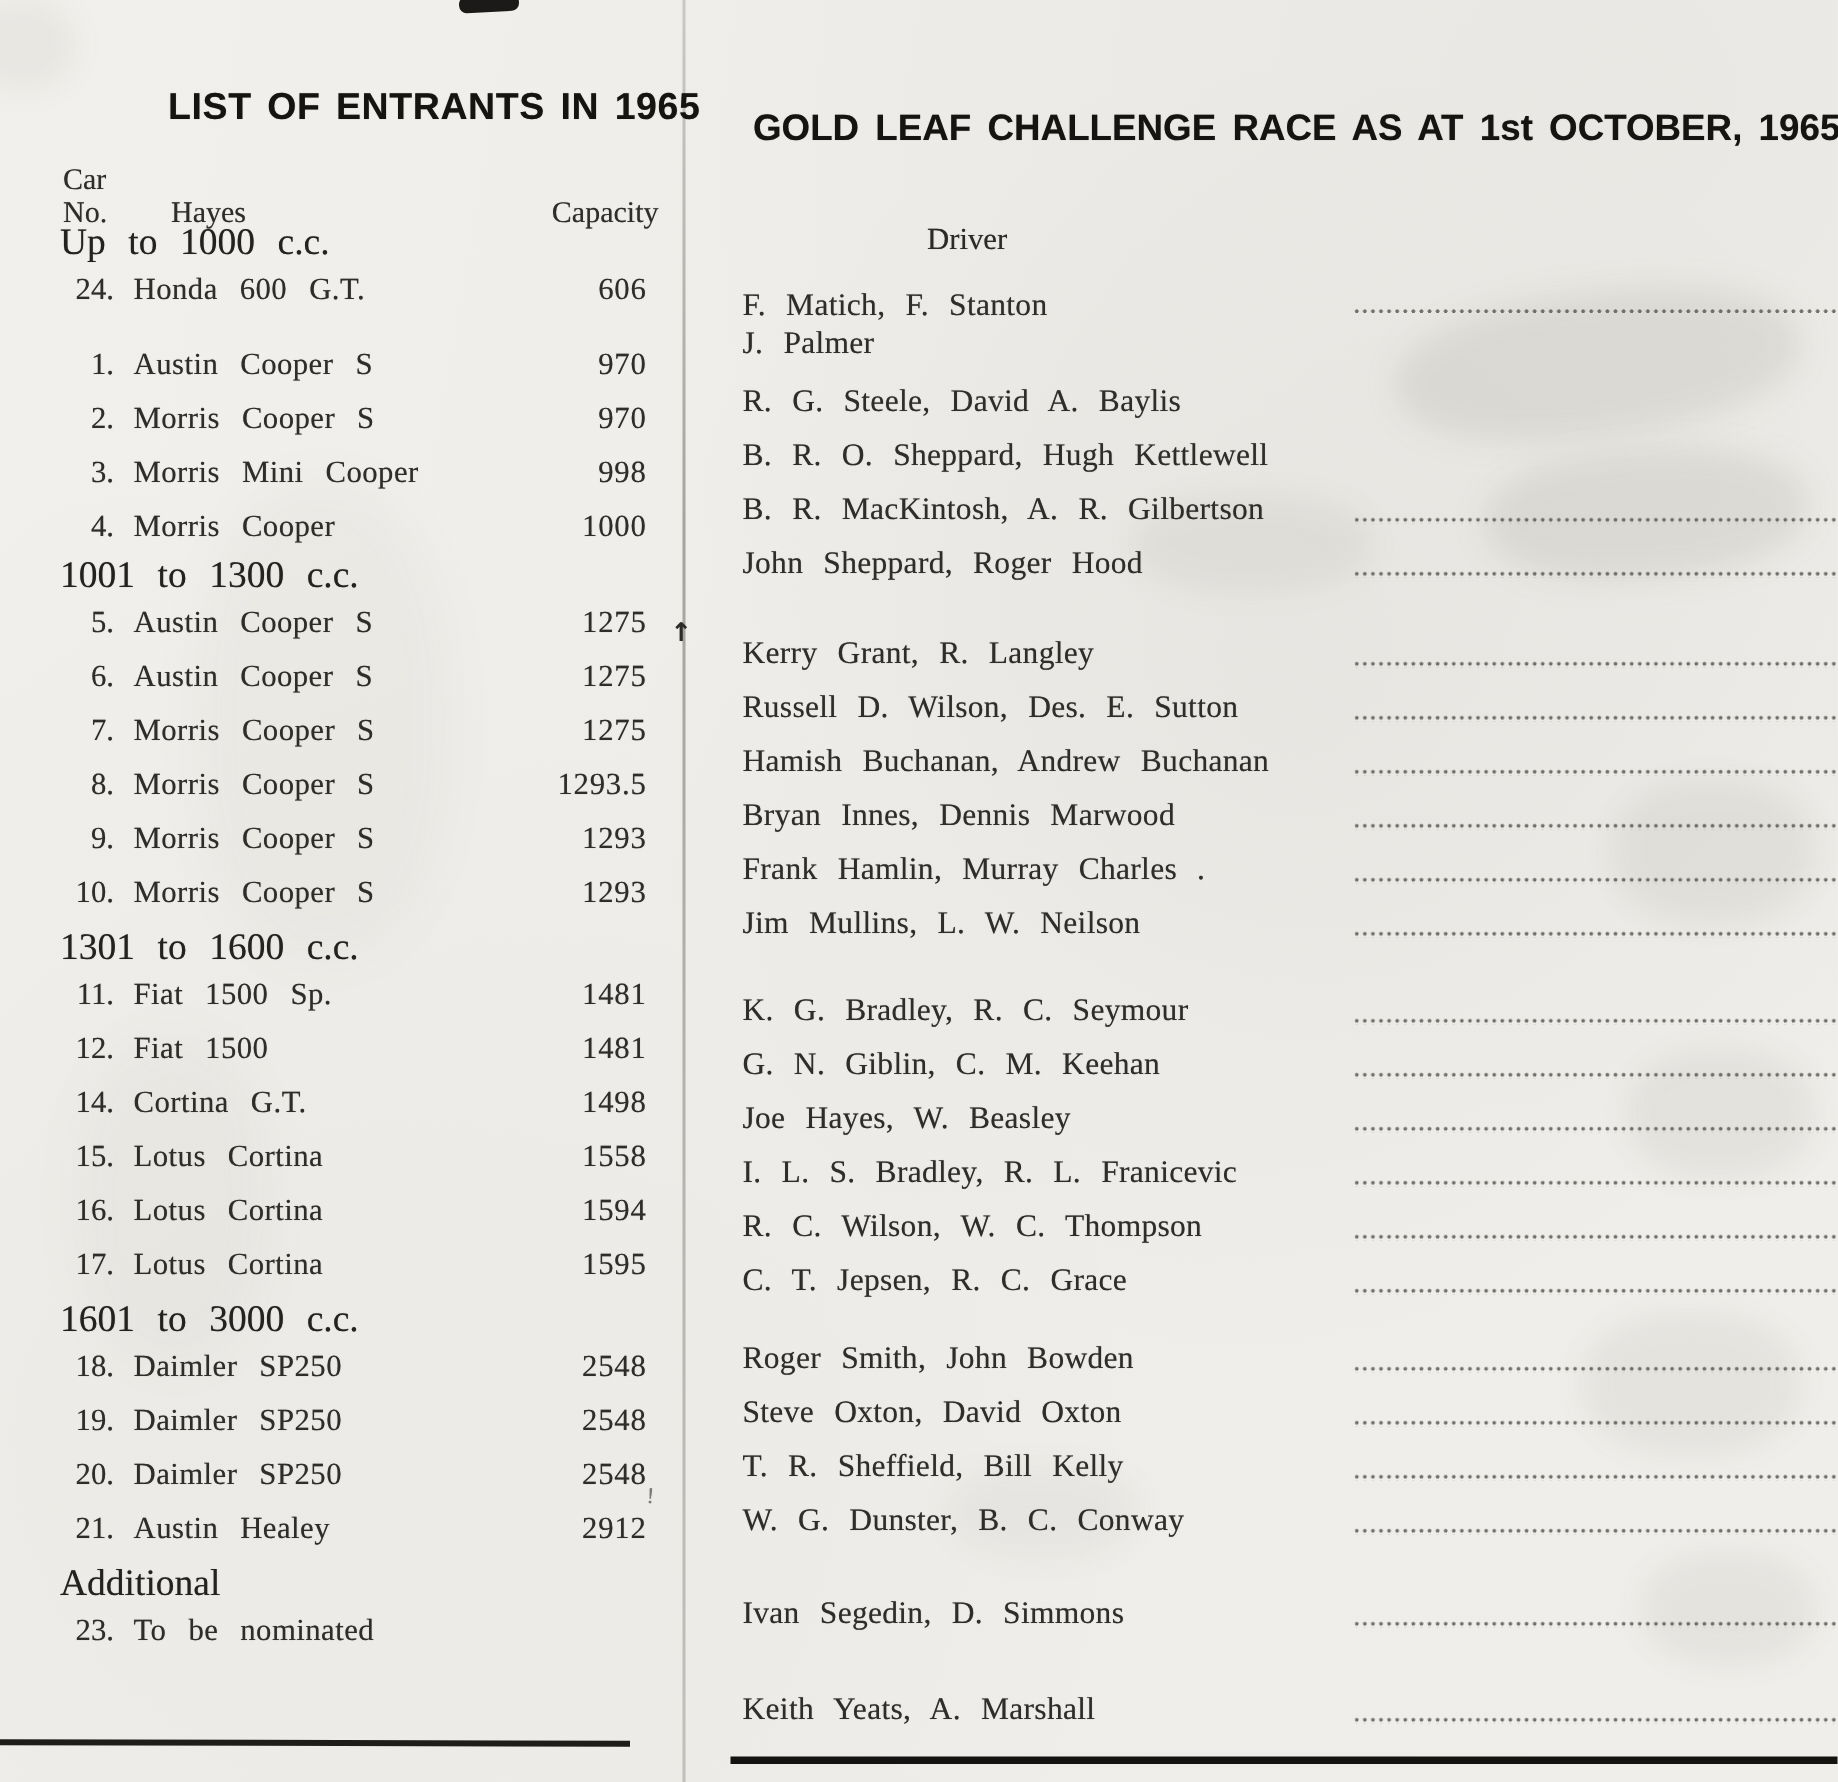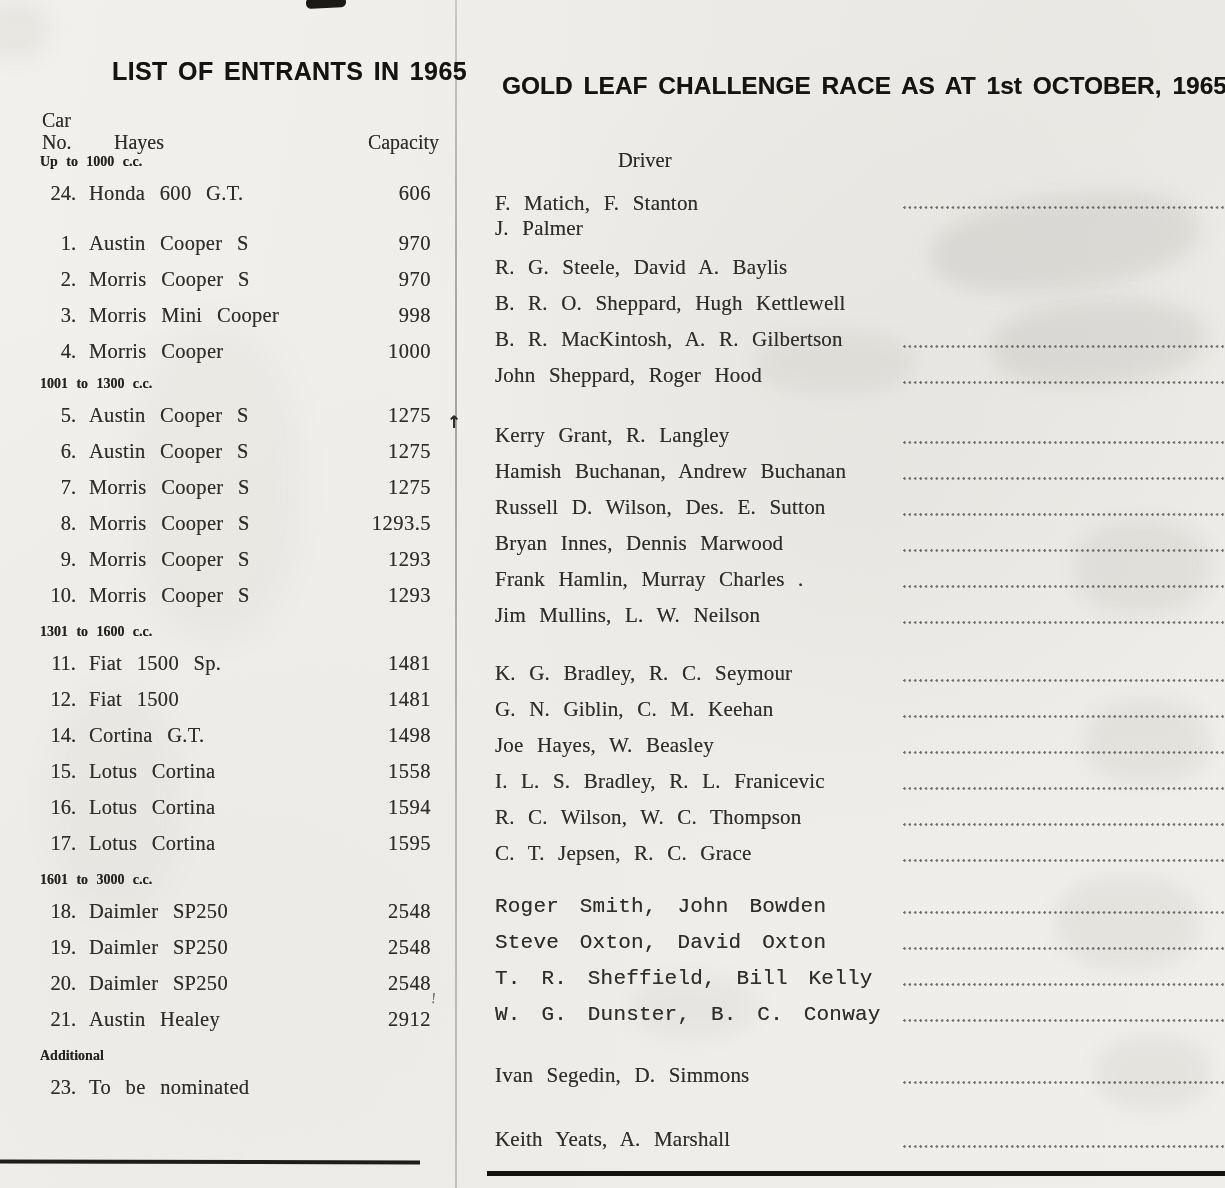--- a/index.html
+++ b/index.html
@@ -73,21 +73,21 @@
   .cols-row { display: flex; align-items: center; }
   .cap-label { margin-left: auto; padding-right: 4px; }
   .make-label { margin-left: 32px; }
   .no-label { width: 40px; }
 
   .entrant-list {
     position: absolute; left: 30px; top: 152px; width: 415px;
     font-size: 20.5px;
   }
   .group-header {
-    font-weight: 700; font-size: 14px; height: 20px; line-height: 20px;
+    font-weight: 400; font-size: 25px; height: 20px; line-height: 20px;
     padding-left: 10px; margin-top: 8px; word-spacing: .35em; color: #232220;
   }
   .entrant-group:nth-child(1) .group-header { margin-top: 0; }
   .entrant-group:nth-child(2) { margin-top: 14px; }
   .entrant-group:nth-child(4) .group-header,
   .entrant-group:nth-child(5) .group-header,
   .entrant-group:nth-child(6) .group-header { margin-top: 12px; }
   .entrant-group:nth-child(7) .group-header { margin-top: 4px; }
 
   .e-row { height: 36px; display: flex; align-items: flex-end; padding-bottom: 3px; box-sizing: border-box; }
@@ -98,21 +98,21 @@
   
   .driver-label {
     position: absolute; left: 618px; top: 149px; font-size: 20.5px; color: #2b2a27;
   }
   .driver-list {
     position: absolute; left: 495px; top: 190px; width: 730px;
     font-size: 21px;
   }
   .driver-group:nth-child(2) { margin-top: 24px; }
   .driver-group:nth-child(3) { margin-top: 22px; }
-  .driver-group:nth-child(4) { margin-top: 16px; font-family: Liberation Mono, monospace; }
+  .driver-group:nth-child(4) { margin-top: 16px; }
   .driver-group:nth-child(5) { margin-top: 26px; }
   .driver-group:nth-child(6) { margin-top: 28px; }
 
   .d-row { position: relative; height: 36px; }
   .d-row.two-line { height: 61px; }
   .d-names {
     position: absolute; left: 0; bottom: 7px;
     word-spacing: .38em; letter-spacing: .2px; white-space: nowrap;
   }
   .two-line .d-names  { bottom: auto; top: 1px; }
@@ -319,25 +319,25 @@
           <div class="d-names">John Sheppard, Roger Hood</div>
           <div class="dots"></div>
         </div>
       </div>
       <div class="driver-group">
         <div class="d-row">
           <div class="d-names">Kerry Grant, R. Langley</div>
           <div class="dots"></div>
         </div>
         <div class="d-row">
+          <div class="d-names">Russell D. Wilson, Des. E. Sutton</div>
+          <div class="dots"></div>
+        </div>
+        <div class="d-row">
           <div class="d-names">Hamish Buchanan, Andrew Buchanan</div>
-          <div class="dots"></div>
-        </div>
-        <div class="d-row">
-          <div class="d-names">Russell D. Wilson, Des. E. Sutton</div>
           <div class="dots"></div>
         </div>
         <div class="d-row">
           <div class="d-names">Bryan Innes, Dennis Marwood</div>
           <div class="dots"></div>
         </div>
         <div class="d-row">
           <div class="d-names">Frank Hamlin, Murray Charles .</div>
           <div class="dots"></div>
         </div>

